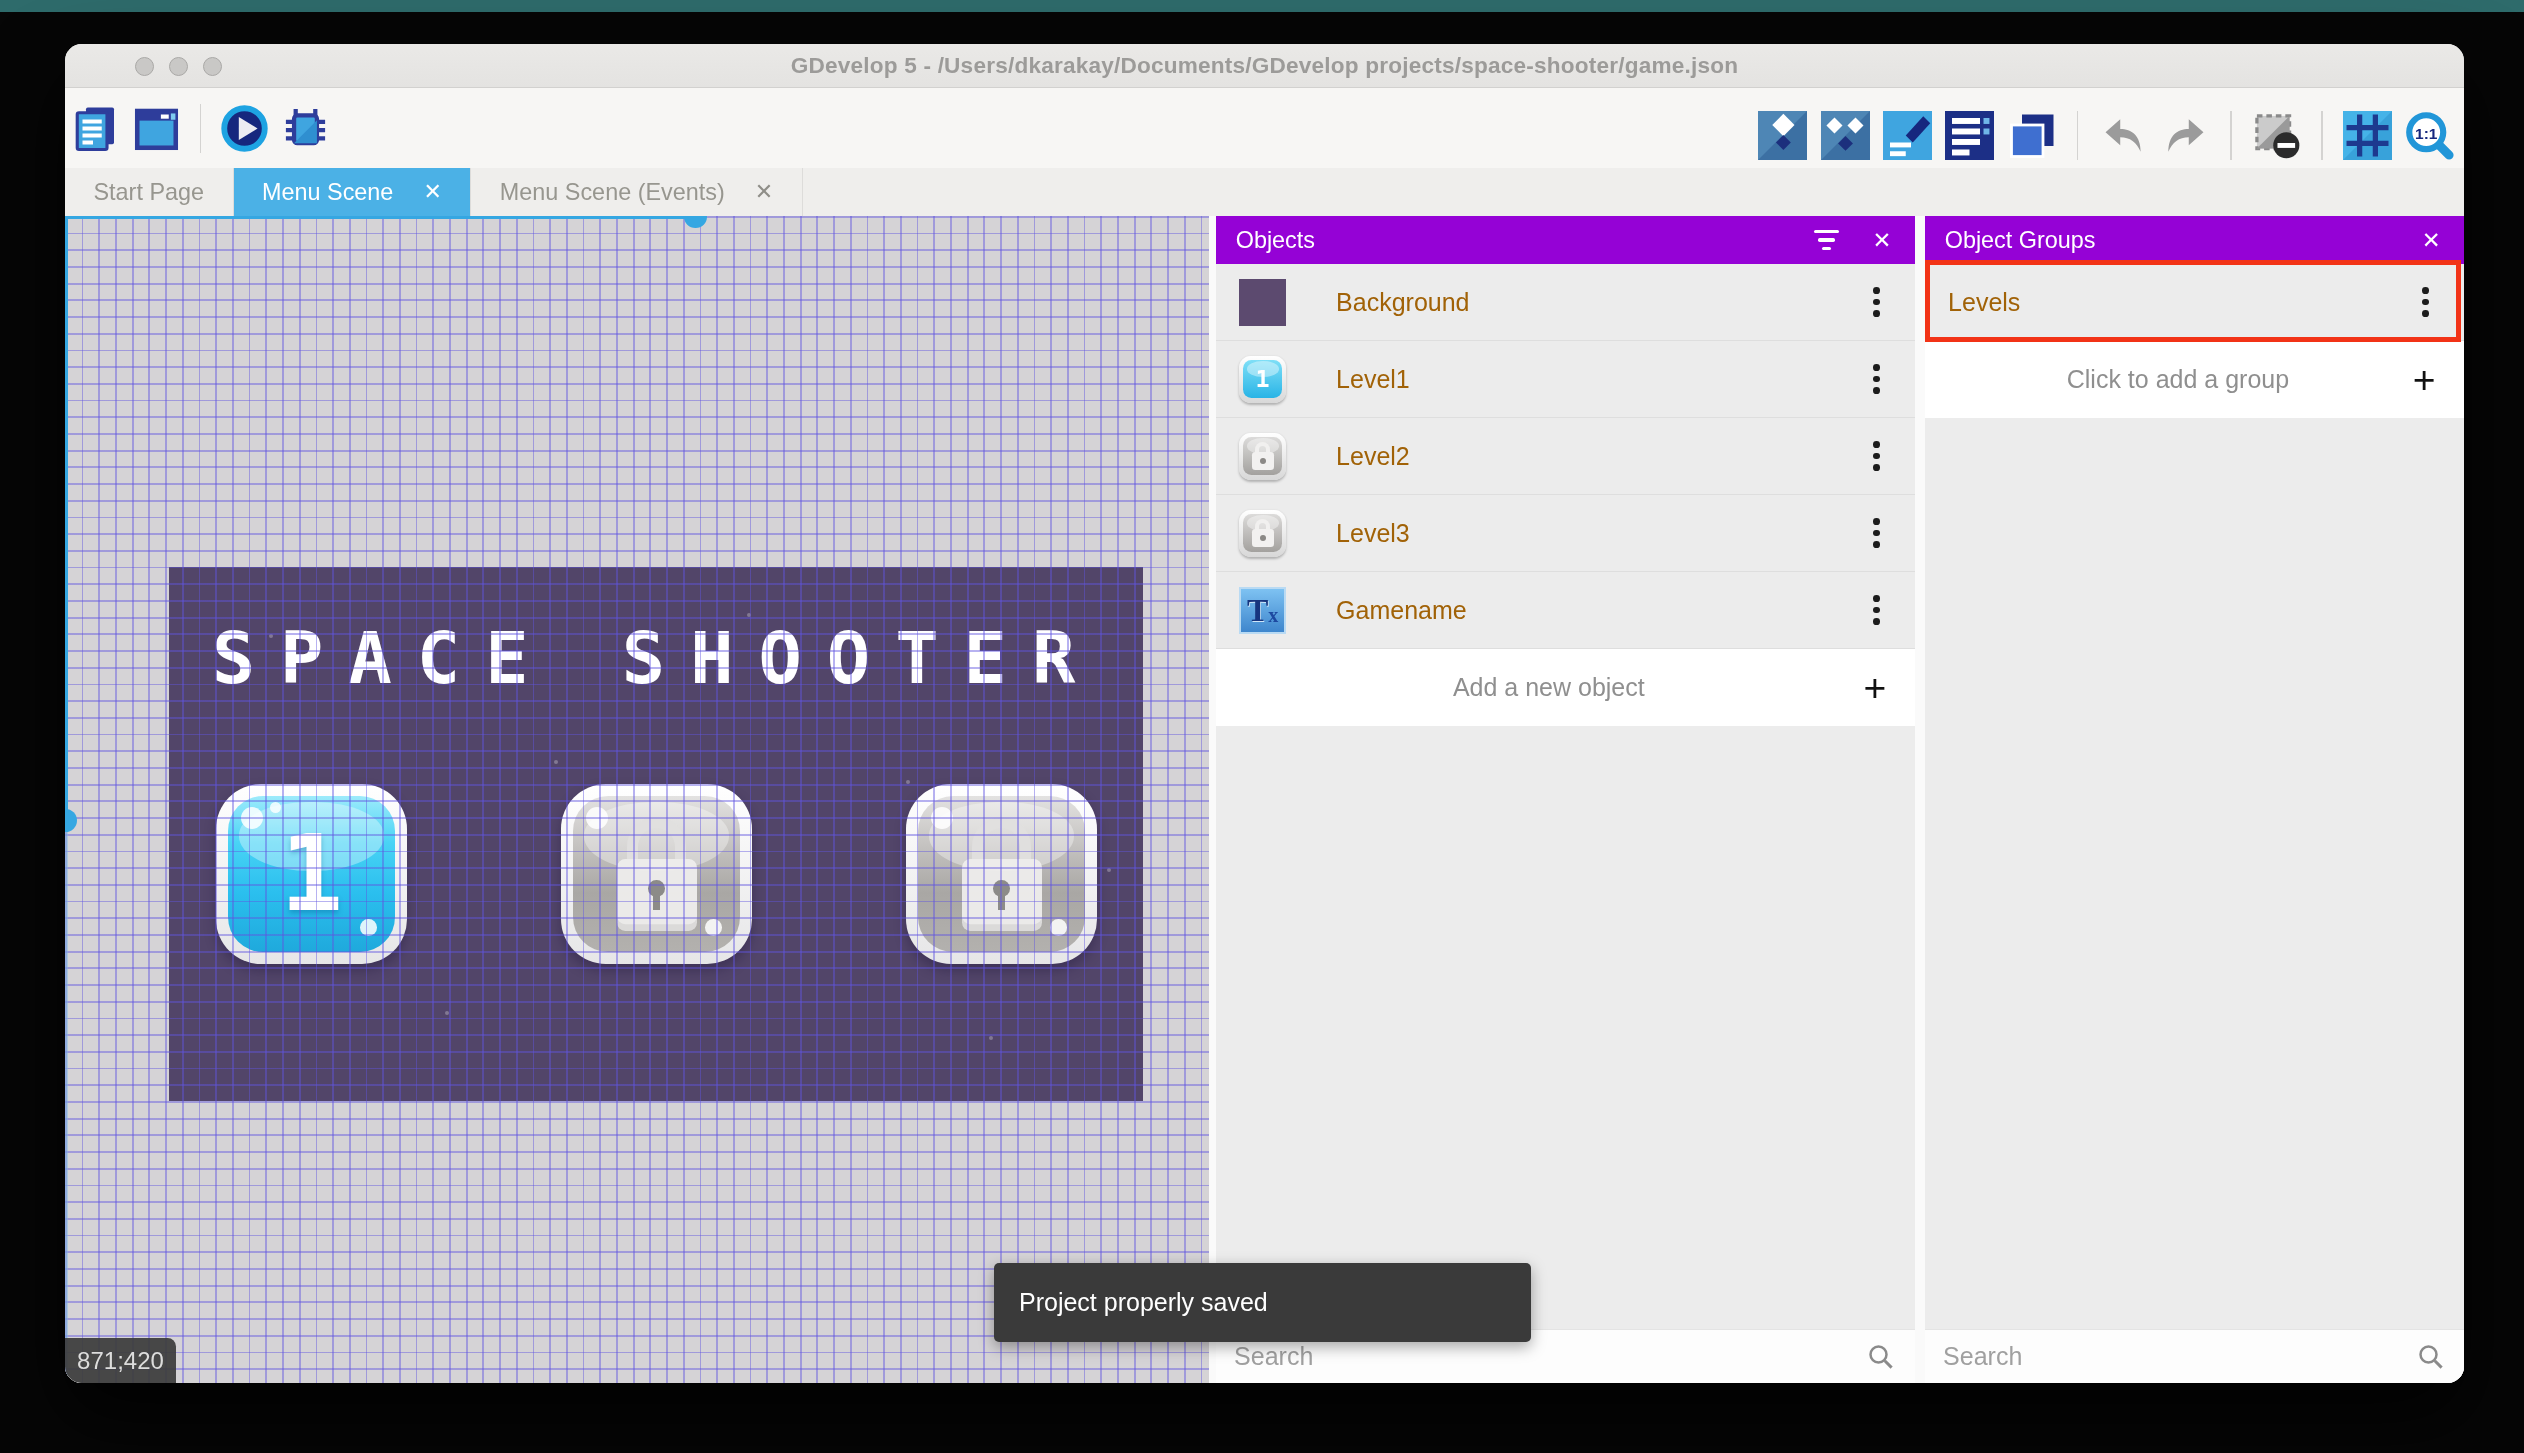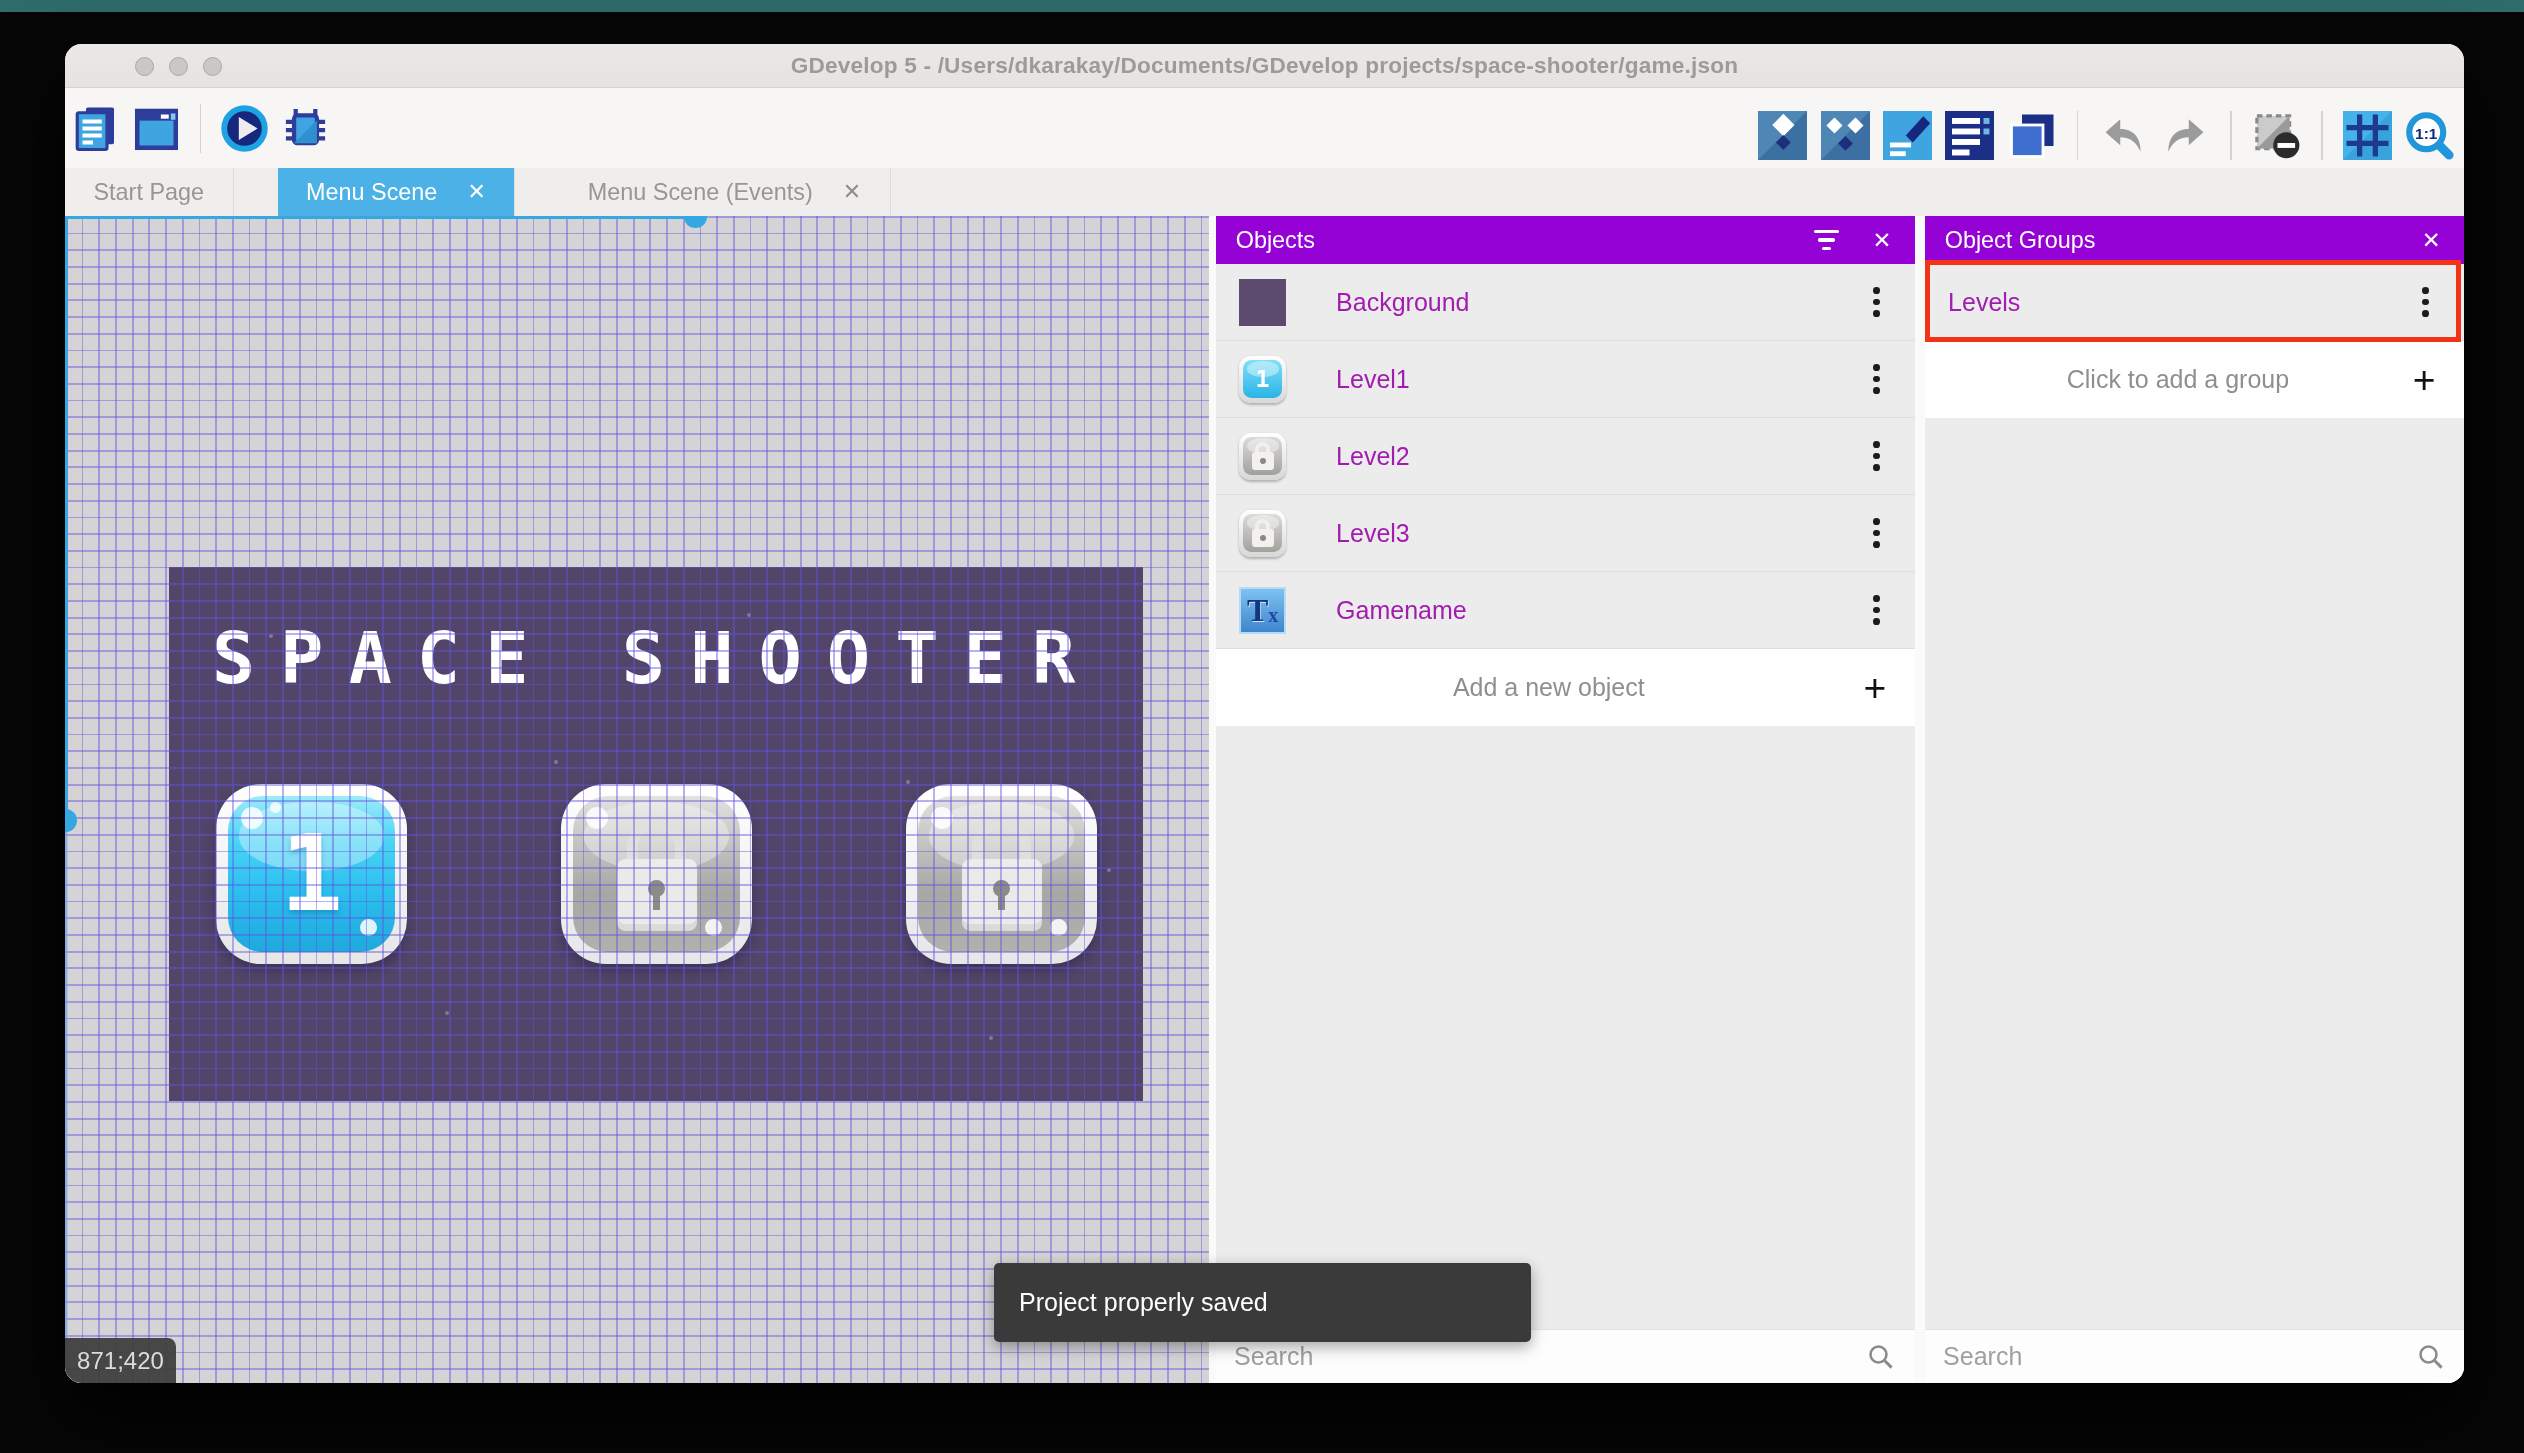--- a/index.html
+++ b/index.html
@@ -32,21 +32,21 @@
 
   
   .toolbar { height:80px; background:#f7f6f4; flex:none; position:relative; display:flex; align-items:center; }
   .tb-left { display:flex; align-items:center; gap:11.7px; padding-left:6.7px; }
   .tb-right { position:absolute; right:10px; top:7px; height:100%; display:flex; align-items:center; gap:13.4px; }
   .tb-icon { width:49px; height:49px; display:flex; align-items:center; justify-content:center; }
   .tb-icon svg { width:100%; height:100%; }
   .tb-sep { width:1.7px; height:49px; background:#d4d3d1; margin:0 6.7px; }
 
   
-  .tabbar { height:48px; background:#efeeec; display:flex; align-items:stretch; flex:none;gap:44px; }
+  .tabbar { height:48px; background:#efeeec; display:flex; align-items:stretch; flex:none; }
   .tab { display:flex; align-items:center; padding:0 28.5px; gap:30px; font-size:23.4px; color:#97968f; border-right:0.8px solid #dddcda; }
   .tab .x { font-size:22px; color:#8f8e88; }
   .tab.active { background:#4bb1e6; color:#ffffff; }
   .tab.active .x { color:#ffffff; }
 
   
   .main { flex:1; display:flex; background:#fafafa; position:relative; min-height:0; }
 
   
   .canvas { position:relative; width:1144px; flex:none; background:#d5d3d6; overflow:hidden; }
@@ -102,21 +102,21 @@
   .panel.objects { width:699px; flex:none; }
   .panel.groups  { flex:1; }
   .panel-header { height:48px; flex:none; background:#9502d6; display:flex; align-items:center; padding:0 20px; }
   .panel-header .ph-title { color:#ffffff; font-size:23.4px; flex:1; }
   .panel-header .ph-close { color:#ffffff; font-size:22.6px; padding:0 3.3px; }
   .filter-ic { width:28.5px; margin-right:28.5px; display:flex; flex-direction:column; gap:5px; align-items:center; }
   .filter-ic i { display:block; height:3.3px; background:#fff; border-radius:1.7px; }
   .filter-ic i:nth-child(1){ width:25px; } .filter-ic i:nth-child(2){ width:16.7px; } .filter-ic i:nth-child(3){ width:8.4px; }
 
   .obj-row { height:77px; flex:none; display:flex; align-items:center; padding:0 23.4px; border-bottom:1.7px solid #dedede; background:#ececec; }
-  .obj-row .label { flex:1; font-size:25px; color:#a21caf; margin-left:50px; }
+  .obj-row .label { flex:1; font-size:25px; color:#a16207; margin-left:50px; }
   .kebab { width:6.7px; height:6.7px; border-radius:50%; background:#1c1c1c; position:relative; margin:0 11.7px; }
   .kebab::before,.kebab::after { content:""; position:absolute; left:0; width:6.7px; height:6.7px; border-radius:50%; background:#1c1c1c; }
   .kebab::before { top:-11.7px; } .kebab::after { top:11.7px; }
 
   .add-row { height:77px; flex:none; display:flex; align-items:center; padding:0 23.4px; background:#ffffff; }
   .add-row .add-label { flex:1; text-align:center; font-size:25px; color:#8f8f8f; }
   .add-row .plus { font-size:39px; font-weight:300; color:#111; margin:0 5px; }
 
   .panel-spacer { flex:1; background:#ececec; }
 

